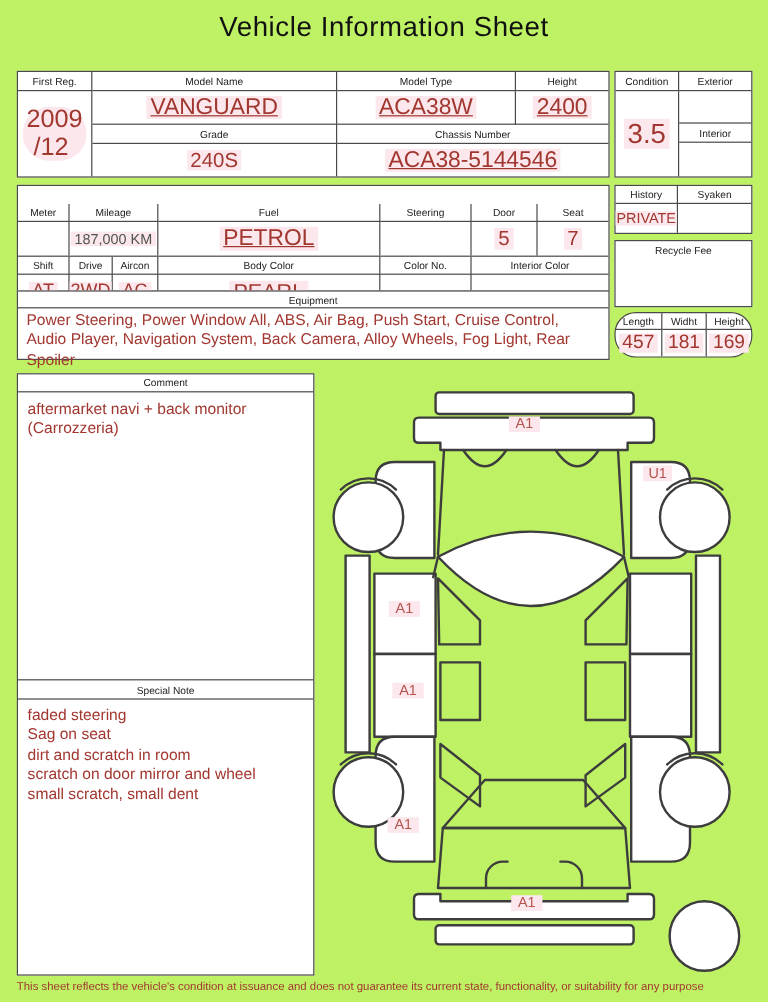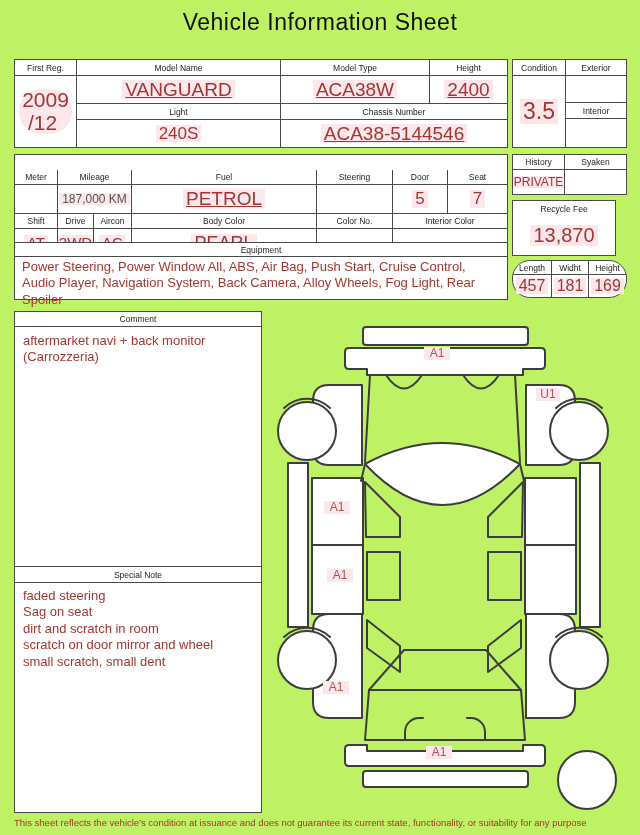--- a/index.html
+++ b/index.html
@@ -52,21 +52,21 @@
           <span class="hl">VANGUARD</span>
         </div>
       <div class="cell lbl br bb" style="grid-column:3; grid-row:1;">Model Type</div>
       <div class="cell br bb red f19" style="grid-column:3; grid-row:2;">
           <span class="hl">ACA38W</span>
         </div>
       <div class="cell lbl bb" style="grid-column:4; grid-row:1;">Height</div>
       <div class="cell bb red f19" style="grid-column:4; grid-row:2;">
           <span class="hl">2400</span>
         </div>
-      <div class="cell lbl br bb" style="grid-column:2; grid-row:3;">Light</div>
+      <div class="cell lbl br bb" style="grid-column:2; grid-row:3;">Grade</div>
       <div class="cell br red f17" style="grid-column:2; grid-row:4;">
           <span class="hl">240S</span>
         </div>
       <div class="cell lbl bb" style="grid-column:3/5; grid-row:3;">Chassis Number</div>
       <div class="cell red f19" style="grid-column:3/5; grid-row:4;">
           <span class="hl">ACA38-5144546</span>
         </div>
     </div>
   </div>
 
@@ -138,25 +138,22 @@
     <div class="grid" style="grid-template-columns:52px 1fr; grid-template-rows:15px 1fr;">
       <div class="cell lbl br bb">History</div>
       <div class="cell lbl bb">Syaken</div>
       <div class="cell br red f12">
           <span class="hl">PRIVATE</span>
         </div>
       <div class="cell"></div>
     </div>
   </div>
 
-  <div class="box" style="left:512px; top:200px; width:104px; height:56px; display:flex; flex-direction:column;">
+  <div class="box" style="left:512px; top:200px; width:115px; height:56px; display:flex; flex-direction:column;">
     <div class="headerband lbl" style="height:14px; padding-top:2px;">Recycle Fee</div>
-    <div class="cell red f20" style="flex:1;">
-        <span class="hl">13,870</span>
-      </div>
   </div>
 
   <div class="box" style="left:512px; top:260px; width:115px; height:38px;border-radius:18px;">
     <div class="grid" style="grid-template-columns:39px 37px 1fr; grid-template-rows:14px 1fr;">
       <div class="cell lbl br bb">Length</div>
       <div class="cell lbl br bb">Widht</div>
       <div class="cell lbl bb">Height</div>
       <div class="cell br red f16">
           <span class="hl">457</span>
         </div>

